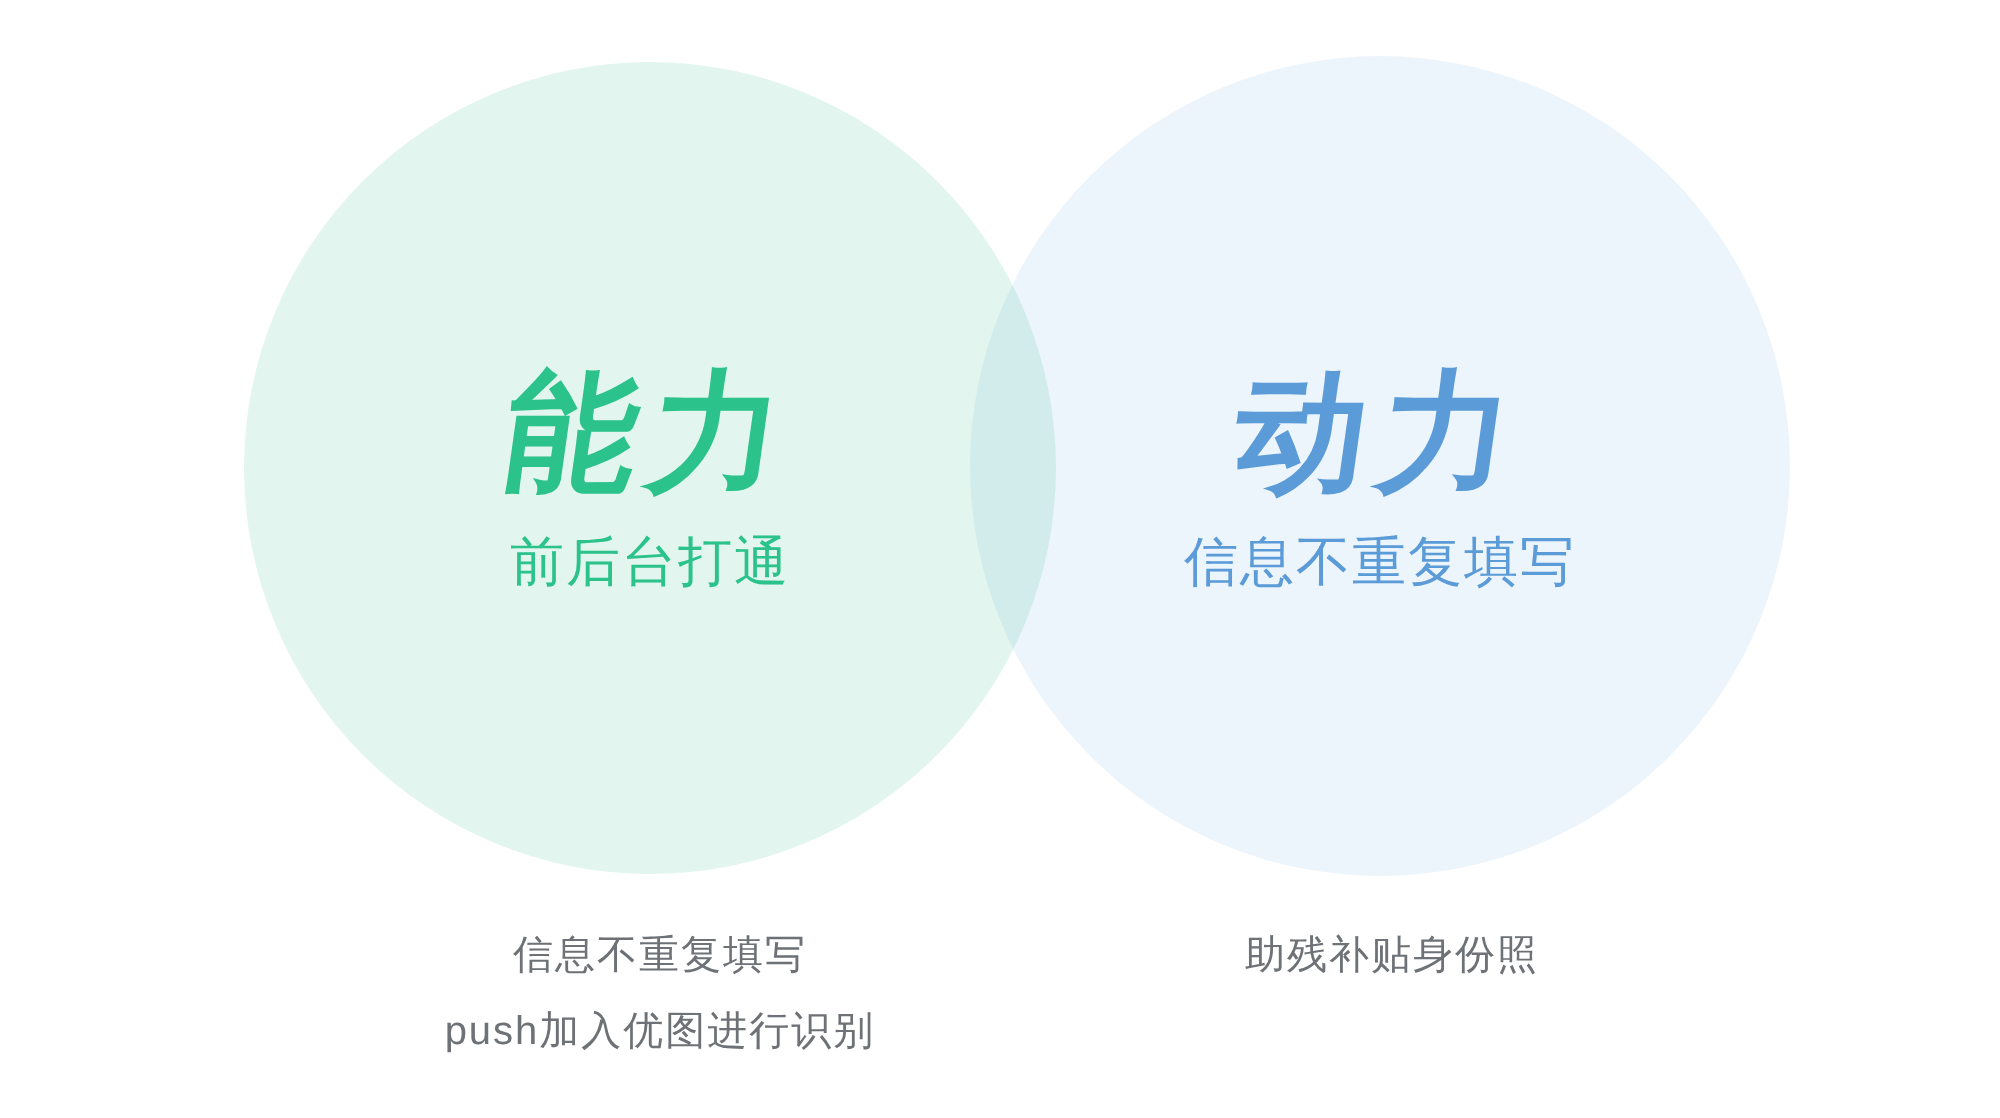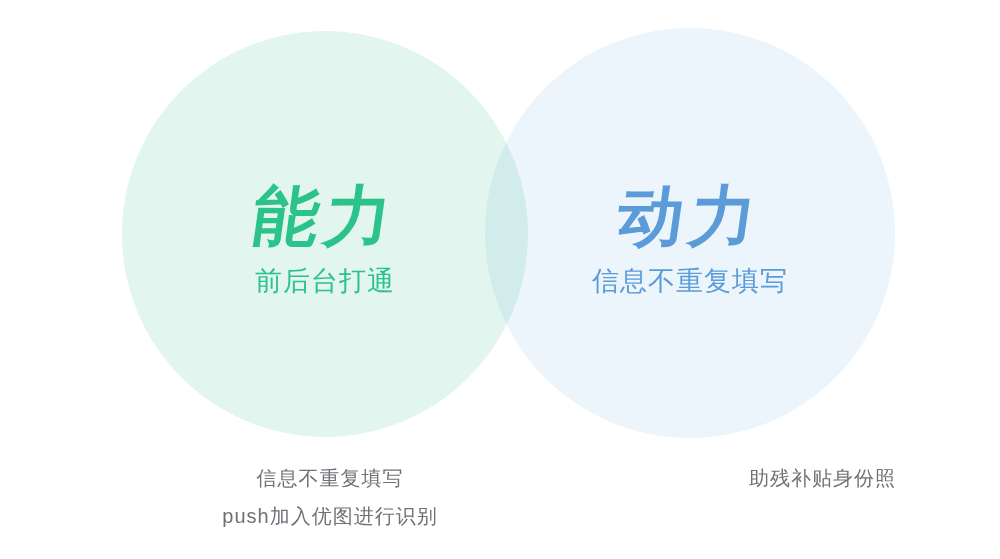--- a/index.html
+++ b/index.html
@@ -54,21 +54,21 @@
   }
   .subtitle-left-wrap  { left: 122px; top: 263px; width: 406px; }
   .subtitle-right-wrap { left: 485px; top: 263px; width: 410px; }
   .caption {
     font-size: 20px;
     line-height: 38px;
     letter-spacing: 1px;
     white-space: nowrap;
   }
   .caption-left-wrap  { left: 130px; top: 459px; width: 400px; }
-  .caption-right-wrap { left: 496px; top: 459px; width: 400px; text-align: right; }
+  .caption-right-wrap { left: 496px; top: 459px; width: 400px; }
 </style>
 </head>
 <body style="background: rgb(255, 255, 255);">
 
 <div class="canvas">
 
   <div class="circle circle-left" style="background: rgb(226, 246, 239);"></div>
 
   <div class="circle circle-right" style="background: rgb(237, 245, 252);"></div>
 

